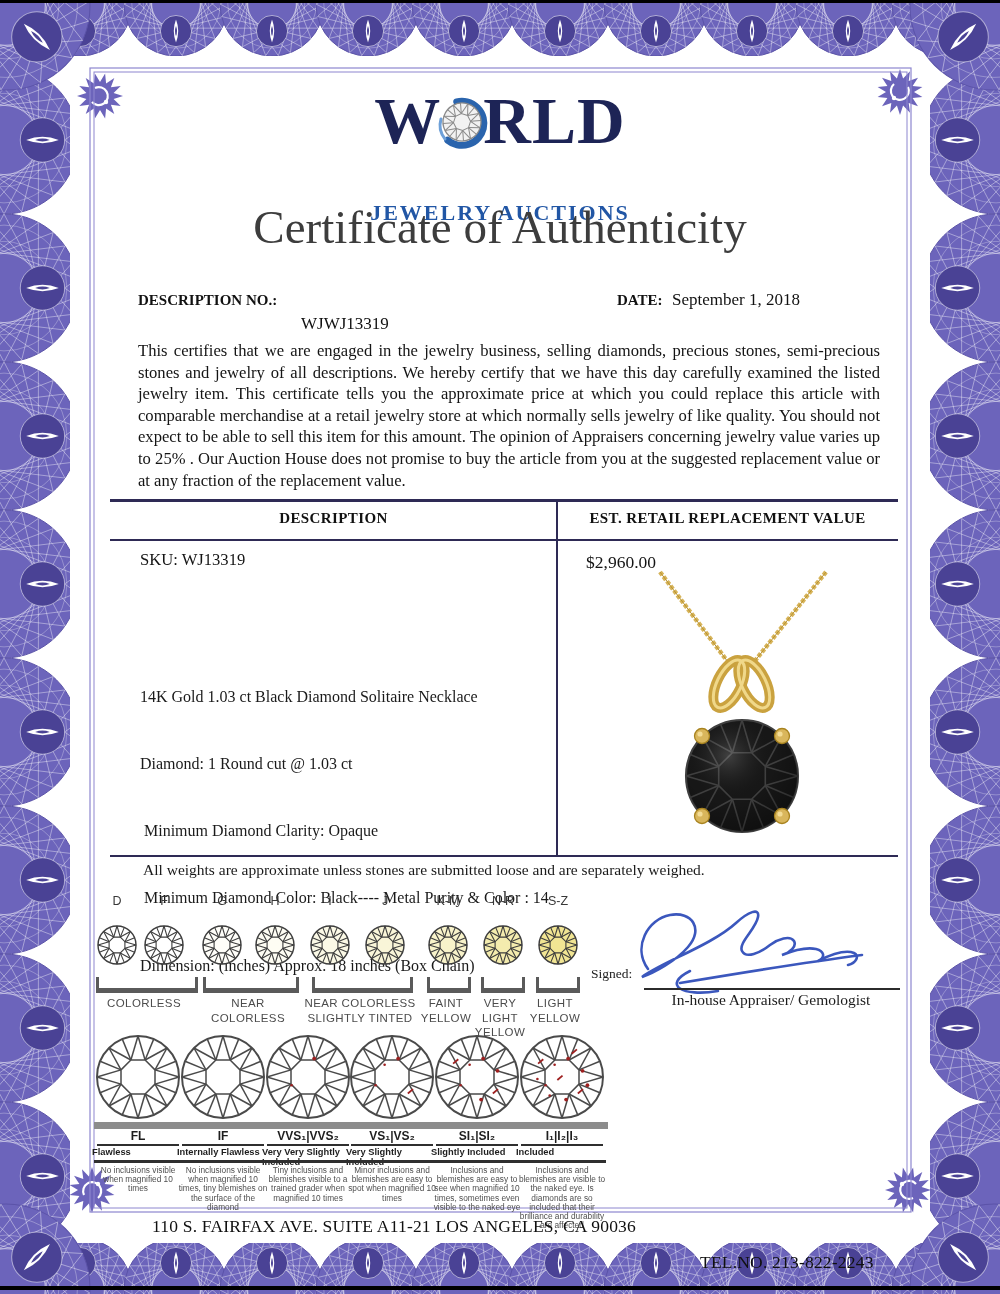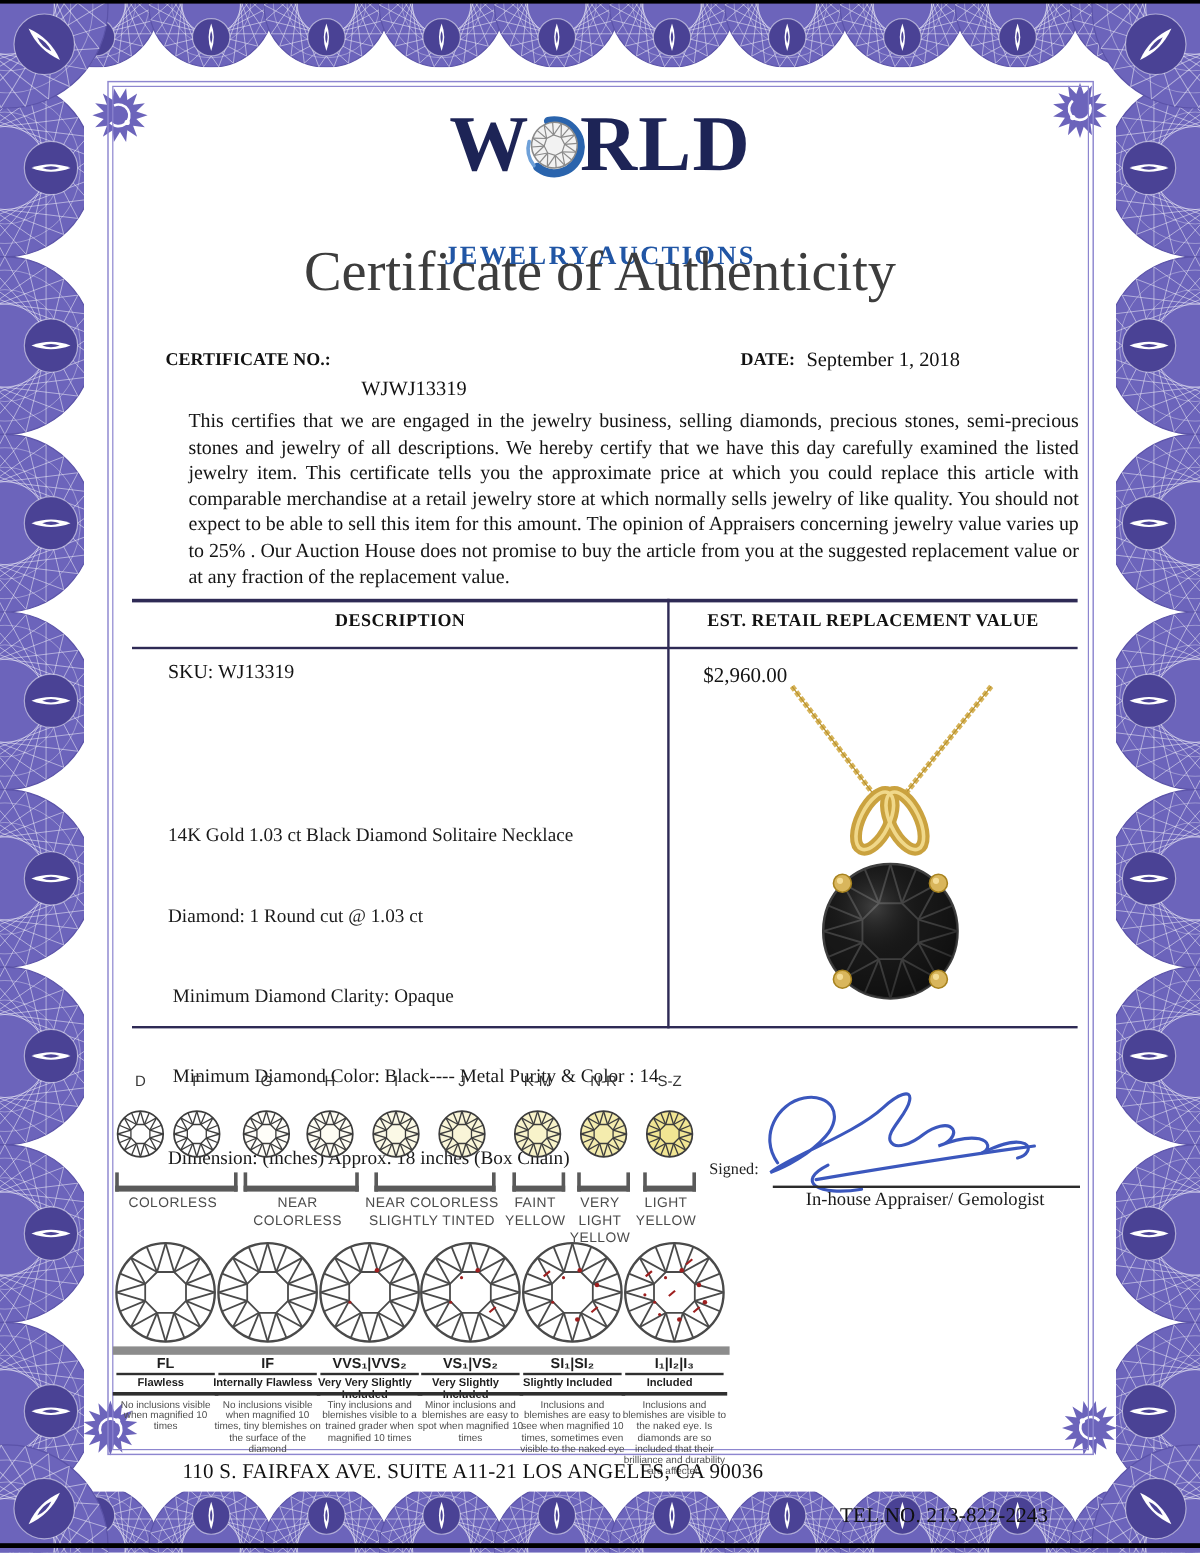--- a/index.html
+++ b/index.html
@@ -12,21 +12,21 @@
   .logo-word{font-size:66px;font-weight:700;color:#1d2456;letter-spacing:1px;line-height:1;}
   .logo-gem-svg{vertical-align:-10px;margin:0 -8px;}
   .logo-sub{position:absolute;left:0;top:156px;width:1000px;text-align:center;
             font-size:22px;font-weight:700;color:#2156a5;letter-spacing:2px;margin-top:44px;}
   
   .cert-title{position:absolute;left:0;top:200px;width:1000px;text-align:center;
               font-size:47px;color:#3d3d3d;}
   .lbl{font-weight:700;font-size:15px;color:#111;}
   .val{font-size:17px;color:#111;}
   .body-par{position:absolute;left:138px;top:340px;width:742px;font-size:16.6px;
-            line-height:21.6px;text-align:justify;color:#141414;margin-left:19px;}
+            line-height:21.6px;text-align:justify;color:#141414;}
   
   .hline{position:absolute;background:#2e2a55;}
   .th{position:absolute;font-weight:700;font-size:15px;text-align:center;color:#111;letter-spacing:.4px;}
   .cell-line{position:absolute;font-size:16.6px;color:#141414;white-space:pre-wrap;}
   .desc-block{position:absolute;left:140px;top:641px;font-size:16px;line-height:22.4px;white-space:pre-wrap;}
   
   .cletter{position:absolute;width:44px;text-align:center;font-family:"Liberation Sans",sans-serif;
            font-size:12.5px;color:#383838;}
   .bracket{position:absolute;height:11px;border-bottom:5px solid #5a5a5a;
            border-left:3px solid #5a5a5a;border-right:3px solid #5a5a5a;}
@@ -34,21 +34,21 @@
        font-size:11.5px;color:#4c4c4c;letter-spacing:.4px;line-height:14.5px;}
   
   .signed{position:absolute;left:591px;top:966px;font-size:13.5px;color:#222;}
   .sigline{position:absolute;left:644px;top:988px;width:256px;height:1.5px;background:#2b2b2b;}
   .sigtitle{position:absolute;left:636px;top:991px;width:270px;text-align:center;font-size:15.5px;color:#1c1c1c;}
   
   .graybar{position:absolute;left:94px;top:1122px;width:514px;height:6.5px;background:#8c8c8c;}
   .cl-label{position:absolute;width:88px;text-align:center;font-family:"Liberation Sans",sans-serif;
             font-weight:700;font-size:12px;color:#1e1e1e;}
   .cl-thin{position:absolute;width:82px;height:1.5px;background:#2f2f2f;}
-  .cl-name{position:absolute;width:84px;text-align:center;font-family:"Liberation Sans",sans-serif;
+  .cl-name{position:absolute;width:84px;font-family:"Liberation Sans",sans-serif;
            font-weight:700;font-size:9.3px;color:#1e1e1e;}
   .cl-thick{position:absolute;width:88px;height:3px;background:#2f2f2f;}
   .cl-desc{position:absolute;width:90px;text-align:center;font-family:"Liberation Sans",sans-serif;
            font-size:8.3px;line-height:9.2px;color:#4f4f4f;}
   .footer-txt{position:absolute;top:1216px;font-size:17.5px;color:#101010;letter-spacing:.2px;}
 </style>
 </head>
 <body>
 
 <div class="page">
@@ -258,21 +258,21 @@
           <line x1="7.9" y1="-3.3" x2="17.6" y2="-7.3" stroke="#8a8a8a" stroke-width="1"></line>
           <line x1="13.4" y1="-13.4" x2="3.3" y2="-7.9" stroke="#8a8a8a" stroke-width="1"></line>
           <line x1="13.4" y1="-13.4" x2="7.9" y2="-3.3" stroke="#8a8a8a" stroke-width="1"></line>
         </g>
     </svg><span class="logo-word">RLD</span>
   </div>
   <div class="logo-sub">JEWELRY AUCTIONS</div>
 
   <div class="cert-title">Certificate of Authenticity</div>
 
-  <span class="abs lbl" style="left:138px;top:292px;">CERTIFICATE NO.:</span>
+  <span class="abs lbl" style="left:138px;top:292px;">DESCRIPTION NO.:</span>
   <span class="abs val" style="left:301px;top:274px;margin-top:40px;">WJWJ13319</span>
   <span class="abs lbl" style="left:617px;top:292px;">DATE:</span>
   <span class="abs val" style="left:672px;top:290px;">September 1, 2018</span>
 
   <div class="body-par">This certifies that we are engaged in the jewelry business, selling diamonds, precious stones, semi-precious stones and jewelry of all descriptions.  We hereby certify that we have this day carefully examined the listed jewelry item. This certificate tells you the approximate price at which you could replace this article with comparable merchandise at a retail jewelry store at which normally sells jewelry of like quality.  You should not expect to be able to sell this item for this amount.  The opinion of Appraisers concerning jewelry value varies up to 25% .   Our Auction House does not promise to buy the article from you at the suggested replacement value or at any fraction of the replacement value.</div>
 
   <div class="hline" style="left:110px;top:499px;width:788px;height:3px;"></div>
   <div class="hline" style="left:110px;top:539px;width:788px;height:2px;"></div>
   <div class="hline" style="left:110px;top:855px;width:788px;height:2px;"></div>
   <div class="hline" style="left:556px;top:499px;width:2px;height:358px;"></div>
@@ -347,20 +347,21 @@
       </g>
       <g fill="#f3dc96">
         <circle cx="98" cy="166" r="2.6"></circle>
           <circle cx="178" cy="166" r="2.6"></circle>
         <circle cx="98" cy="246" r="2.6"></circle>
           <circle cx="178" cy="246" r="2.6"></circle>
       </g>
     </g>
   </svg>
 
+  <div class="abs" style="left:143px;top:861px;font-size:15.5px;">All weights are approximate unless stones are submitted loose and are separately weighed.</div>
 
   <span class="cletter" style="left:95px;top:894px;">D</span>
   <span class="cletter" style="left:142px;top:894px;">F</span>
   <span class="cletter" style="left:200px;top:894px;">G</span>
   <span class="cletter" style="left:253px;top:894px;">H</span>
   <span class="cletter" style="left:308px;top:894px;">I</span>
   <span class="cletter" style="left:363px;top:894px;">J</span>
   <span class="cletter" style="left:426px;top:894px;">K-M</span>
   <span class="cletter" style="left:481px;top:894px;">N-R</span>
   <span class="cletter" style="left:536px;top:894px;">S-Z</span>

